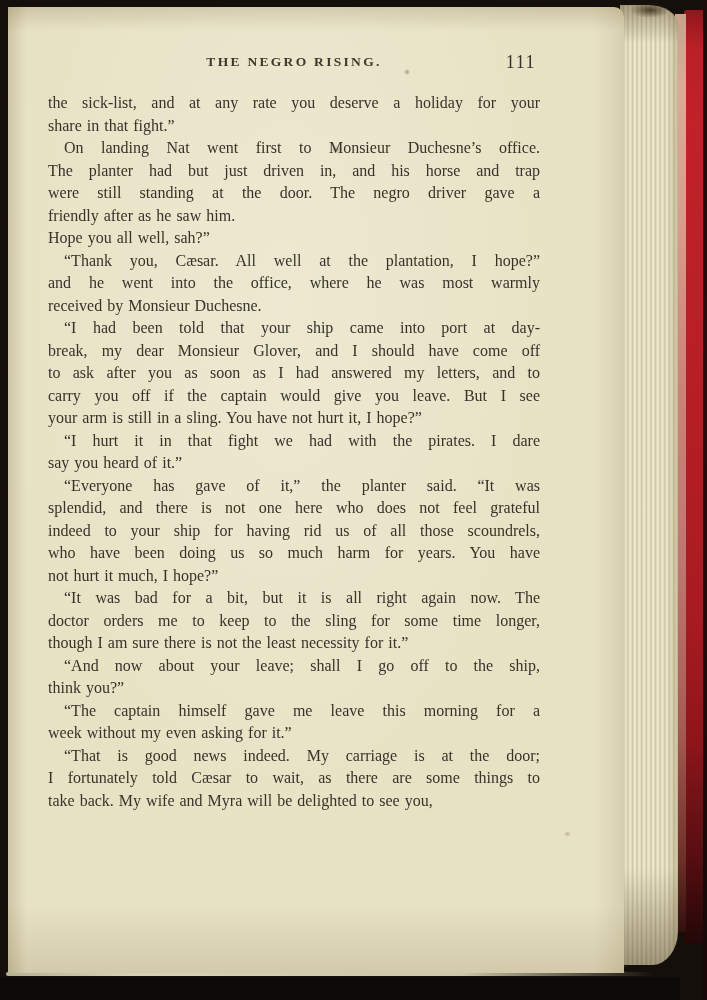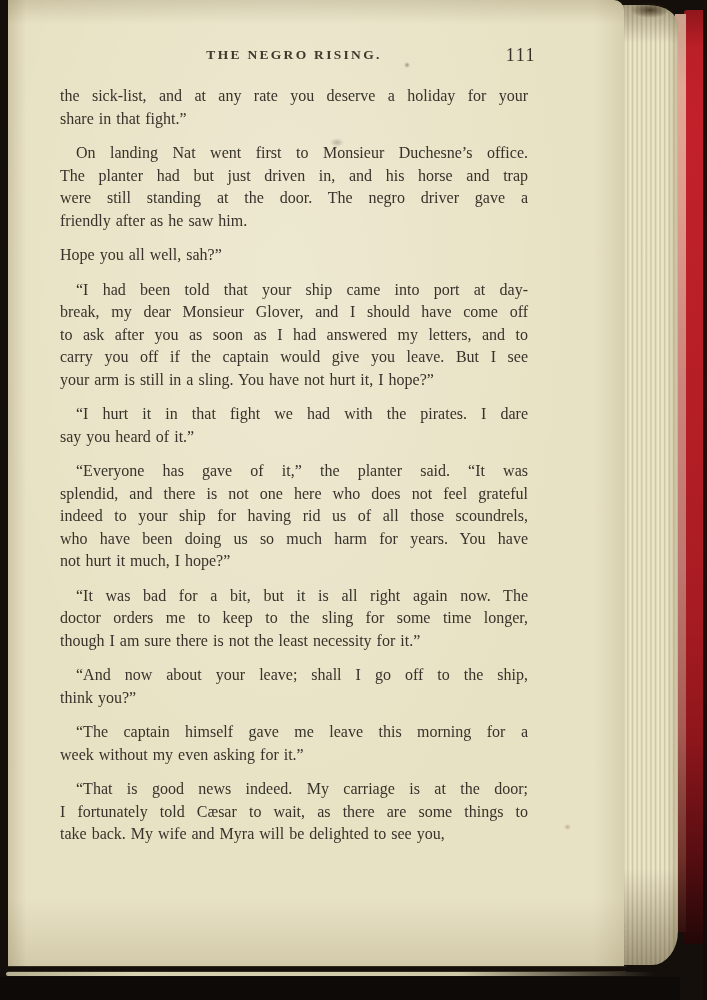--- a/index.html
+++ b/index.html
@@ -57,21 +57,21 @@
     position: absolute; left: 6px; top: 972px; width: 648px; height: 4px;
     background: linear-gradient(90deg, #b7b194 0%, #d9d2b2 20%, #cfc8a8 70%, rgba(207,200,168,0) 100%);
     border-radius: 2px;
   }
   .bottom-dark {
     position: absolute; left: 0; top: 977px; width: 680px; height: 23px;
     background: #0e0a07;
   }
   
   .page {
-    position: absolute; left: 8px; top: 0; width: 616px; height: 966px;
+    position: absolute; left: 8px; top: 7px; width: 616px; height: 966px;
     background:
       radial-gradient(ellipse at 45% 30%, rgba(255,255,255,0.22), rgba(255,255,255,0) 62%),
       linear-gradient(90deg, rgba(110,92,52,0.22) 0%, rgba(0,0,0,0) 3%, rgba(0,0,0,0) 95%, rgba(110,92,52,0.14) 100%),
       linear-gradient(180deg, rgba(110,92,52,0.22) 0%, rgba(0,0,0,0) 2.5%, rgba(0,0,0,0) 93%, rgba(110,92,52,0.18) 100%),
       #e8e2c4;
     border-top-right-radius: 10px;
   }
   .speck { position: absolute; border-radius: 50%; }
   .speck-1 { left: 322px; top: 138px; width: 14px; height: 9px;
     background: radial-gradient(ellipse, rgba(95,90,80,0.35), rgba(95,90,80,0) 70%); }
@@ -97,21 +97,21 @@
     position: absolute; right: 4px; top: -2px;
     font-size: 18px; letter-spacing: 1.5px;
     font-weight: normal; color: #37332b;
   }
   .body-text {
     margin-top: 20px;
     font-size: 16px;
     line-height: 22.5px;
     word-spacing: 1px;
   }
-  .para { margin: 12px; }
+  .para { margin: 0; }
   .line { min-height: 22.5px; }
   .line.just { text-align: justify; text-align-last: justify; }
   .line.first { text-indent: 16px; }
 </style>
 </head>
 <body>
 
 <div class="cover-red"></div>
 <div class="cover-dark-sliver"></div>
 
@@ -143,20 +143,25 @@
         <div class="para">
           <div class="line just first">On landing Nat went first to Monsieur Duchesne’s office.</div>
           <div class="line just">The planter had but just driven in, and his horse and trap</div>
           <div class="line just">were still standing at the door.  The negro driver gave a</div>
           <div class="line">friendly after as he saw him.</div>
         </div>
         <div class="para">
           <div class="line">Hope you all well, sah?”</div>
         </div>
         <div class="para">
+          <div class="line just first">“Thank you, Cæsar.  All well at the plantation, I hope?”</div>
+          <div class="line just">and he went into the office, where he was most warmly</div>
+          <div class="line">received by Monsieur Duchesne.</div>
+        </div>
+        <div class="para">
           <div class="line just first">“I had been told that your ship came into port at day-</div>
           <div class="line just">break, my dear Monsieur Glover, and I should have come off</div>
           <div class="line just">to ask after you as soon as I had answered my letters, and to</div>
           <div class="line just">carry you off if the captain would give you leave.  But I see</div>
           <div class="line">your arm is still in a sling.  You have not hurt it, I hope?”</div>
         </div>
         <div class="para">
           <div class="line just first">“I hurt it in that fight we had with the pirates.  I dare</div>
           <div class="line">say you heard of it.”</div>
         </div>

